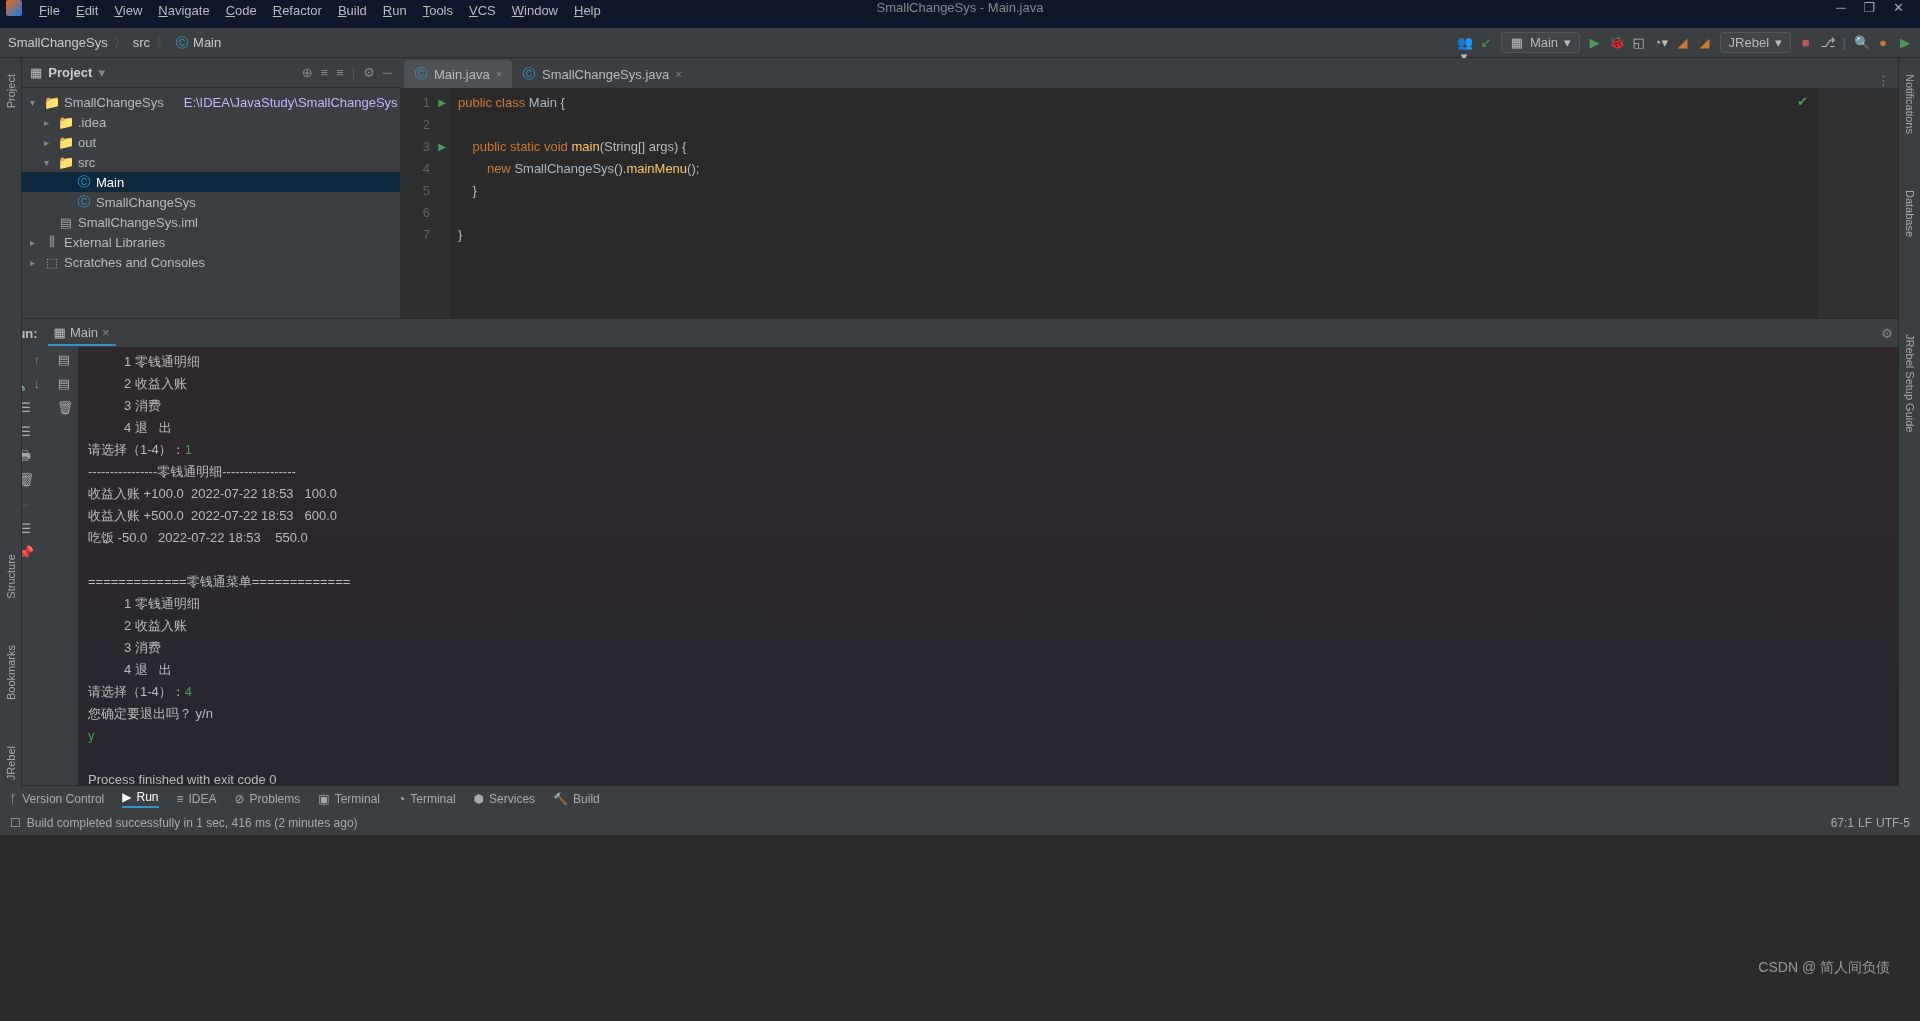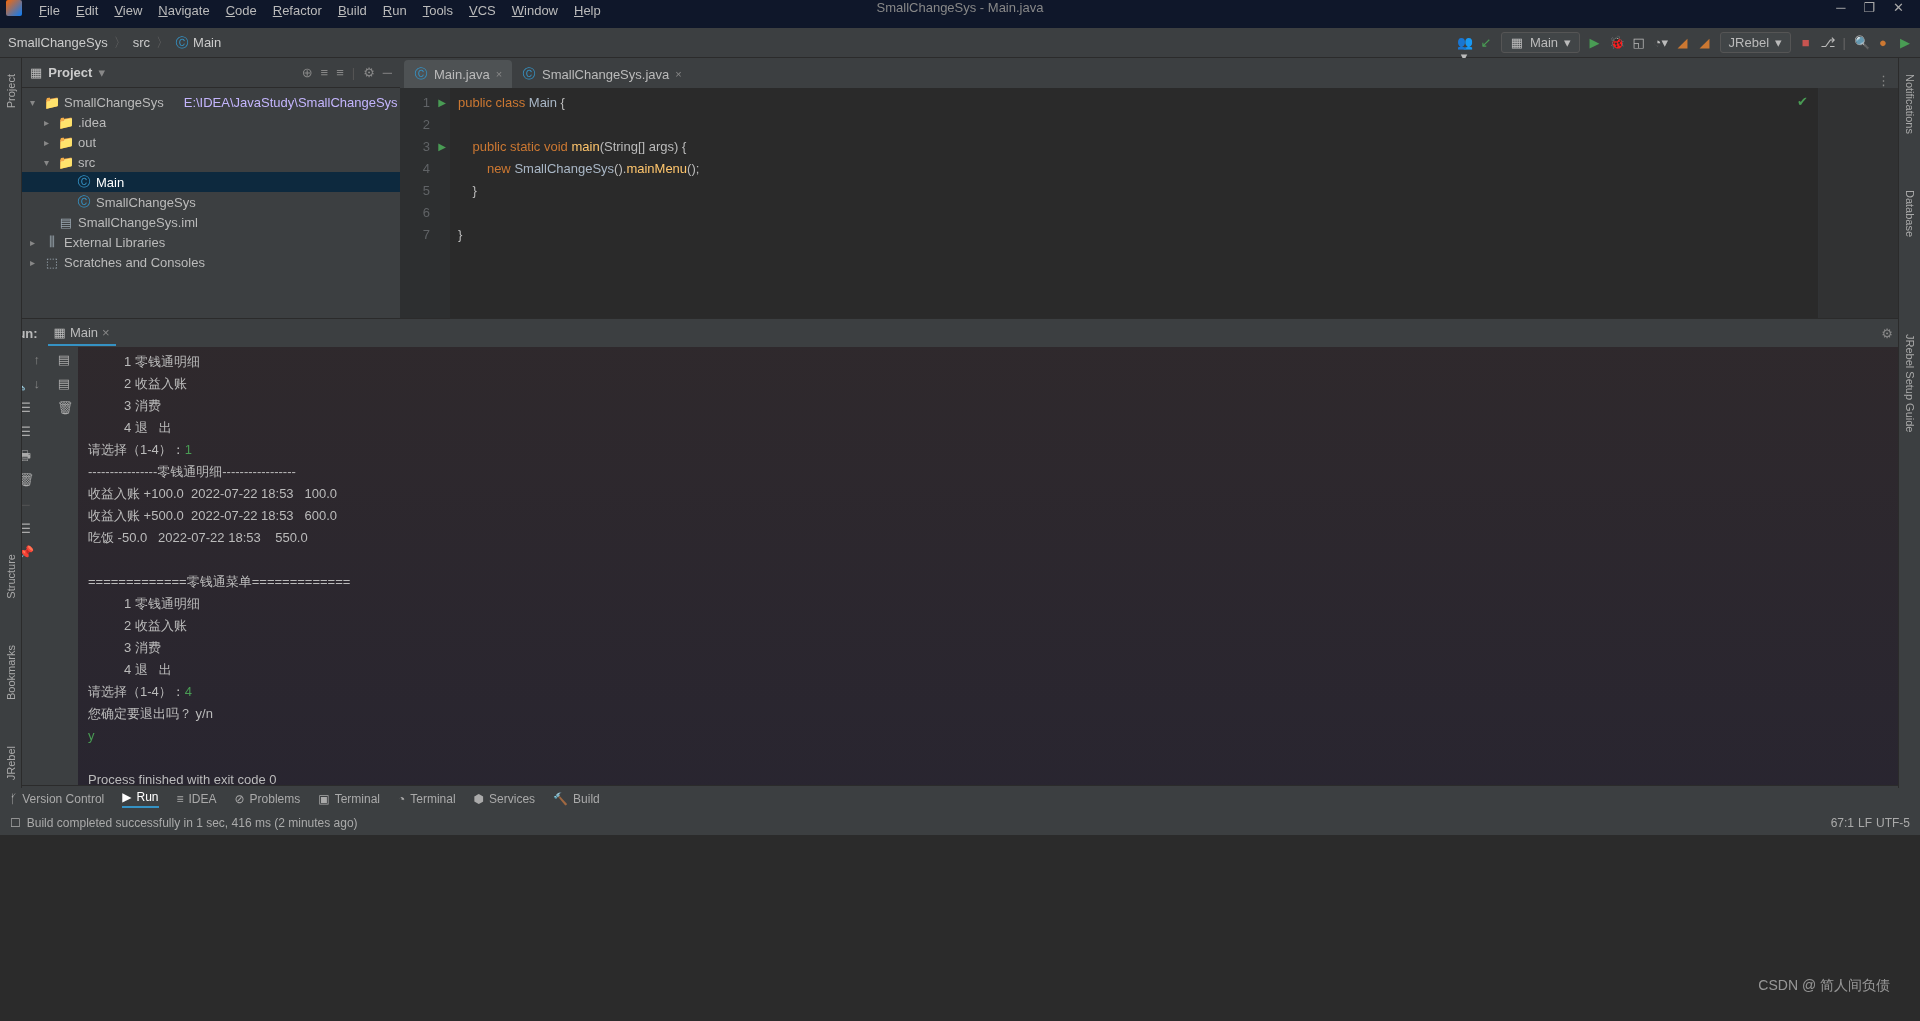--- a/index.html
+++ b/index.html
@@ -60,21 +60,21 @@
 .runside { width:50px; background:#3c3f41; display:flex; flex-direction:column; align-items:center; padding:6px 0; gap:10px; color:#aaa;}
 .runside2 { width:28px; background:#3c3f41; display:flex; flex-direction:column; align-items:center; padding:6px 0; gap:10px; color:#aaa;}
 .console { flex:1; font-family:Consolas,monospace; font-size:13px; line-height:22px; padding:4px 10px; white-space:pre; color:#bbb; overflow-y:hidden;}
 .console .in{color:#499c54;}
 .bottombar { height:26px; background:#3c3f41; border-top:1px solid #2b2b2b; display:flex; align-items:center; padding:0 10px; gap:18px;}
 .bottombar .btab{display:flex; align-items:center; gap:5px; cursor:pointer; color:#aaa; font-size:12px;}
 .bottombar .btab.active{color:#fff; border-bottom:2px solid #3592c4; padding-bottom:2px;}
 .status { height:24px; background:#3c3f41; display:flex; align-items:center; padding:0 10px; }
 .status .msg{color:#aaa; font-size:12px; display:flex; align-items:center; gap:6px;}
 .status .right{margin-left:auto; display:flex; gap:4px; color:#aaa; font-size:12px;}
-.watermark{position:absolute; right:30px; bottom:26px; color:rgba(255,255,255,.5); font-size:14px; z-index:100;}
+.watermark{position:absolute; right:30px; bottom:44px; color:rgba(255,255,255,.5); font-size:14px; z-index:100;}
 .folder-i{color:#9aa7b0;} .folder-o{color:#cc7832;}
 </style>
 </head>
 <body>
 
 <div class="titlebar">
   <div class="logo"></div>
   <div class="menu" id="mainmenu">
       <span><u>F</u>ile</span>
       <span><u>E</u>dit</span>

